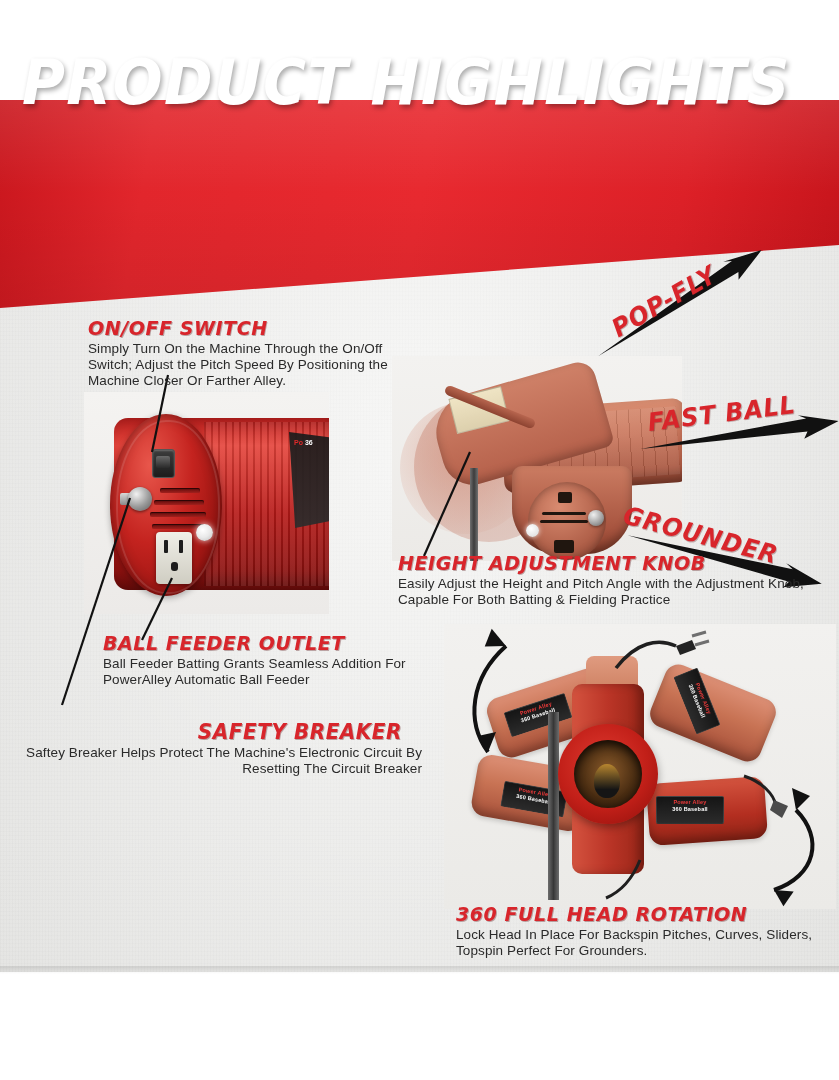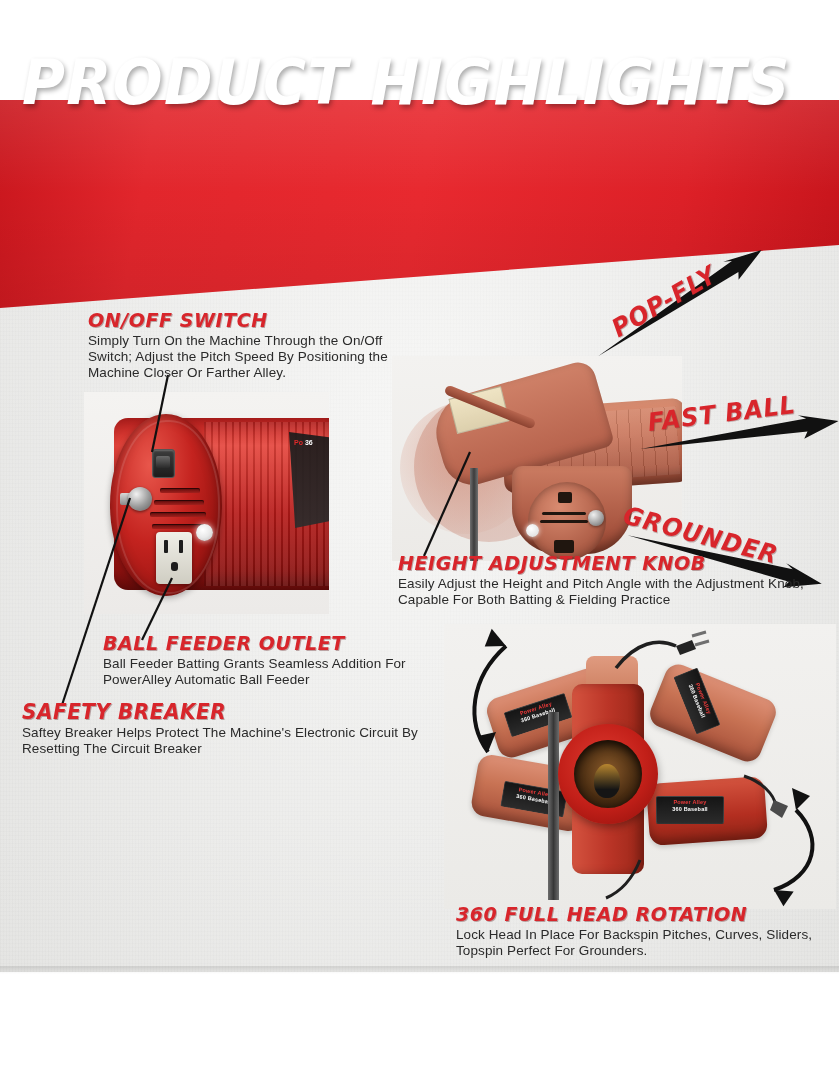--- a/index.html
+++ b/index.html
@@ -37,29 +37,29 @@
 
   
   .block{position:absolute;}
   .block h3{margin:0 0 1px 0;font-family:"DejaVu Sans",sans-serif;
     font-weight:700;font-style:italic;letter-spacing:0.6px;
     color:#d8252b;text-shadow:1px 1px 0 rgba(90,20,22,0.35);
     transform:scaleX(0.95);transform-origin:left center;white-space:nowrap;}
   .block p{margin:0;color:#2a2a2a;font-family:"Liberation Sans",sans-serif;
     line-height:1.18;letter-spacing:0.1px;}
 
-  #blk-onoff{left:88px;top:308px;width:330px;}
+  #blk-onoff{left:88px;top:316px;width:330px;}
   #blk-onoff h3{font-size:20px;}
   #blk-onoff p{font-size:13.5px;}
 
   #blk-feeder{left:103px;top:631px;width:330px;}
   #blk-feeder h3{font-size:20px;}
   #blk-feeder p{font-size:13.5px;}
 
-  #blk-breaker{left:22px;top:700px;width:400px;}
+  #blk-breaker{left:22px;top:720px;width:400px;text-align:right;}
   #blk-breaker h3{font-size:21px;}
   #blk-breaker p{font-size:13.5px;}
 
   #blk-height{left:398px;top:551px;width:440px;}
   #blk-height h3{font-size:20px;}
   #blk-height p{font-size:13.5px;}
 
   #blk-rotation{left:456px;top:902px;width:385px;}
   #blk-rotation h3{font-size:20px;}
   #blk-rotation p{font-size:13.5px;}

